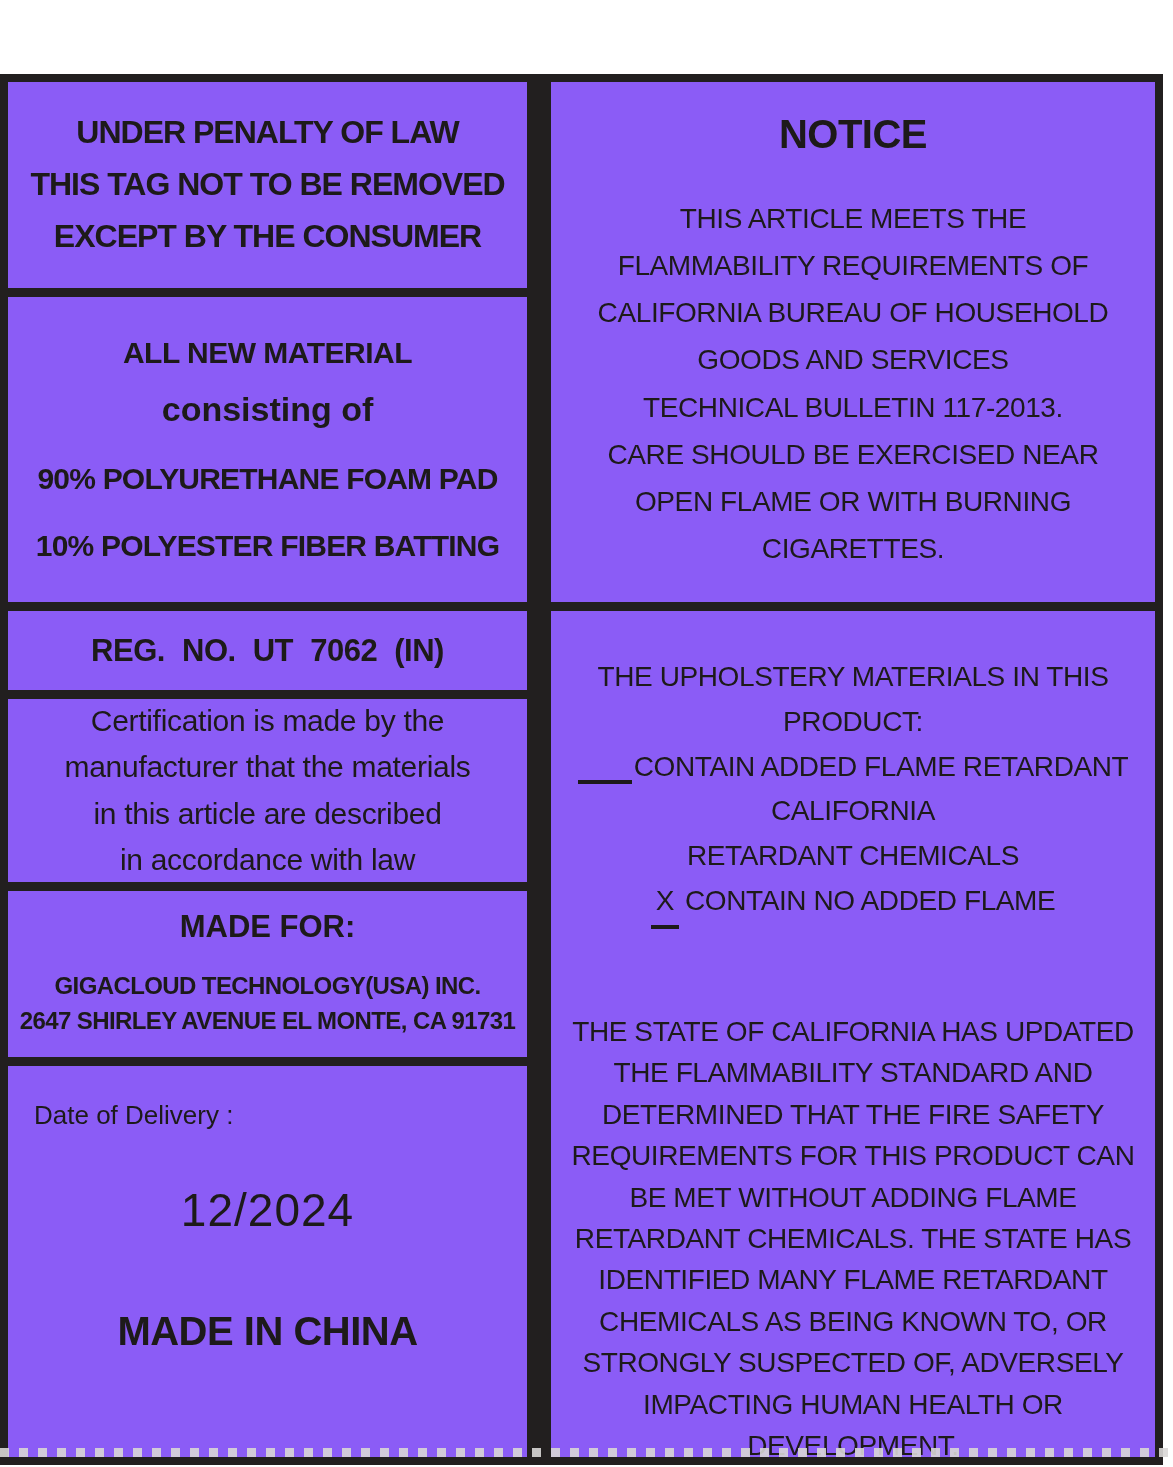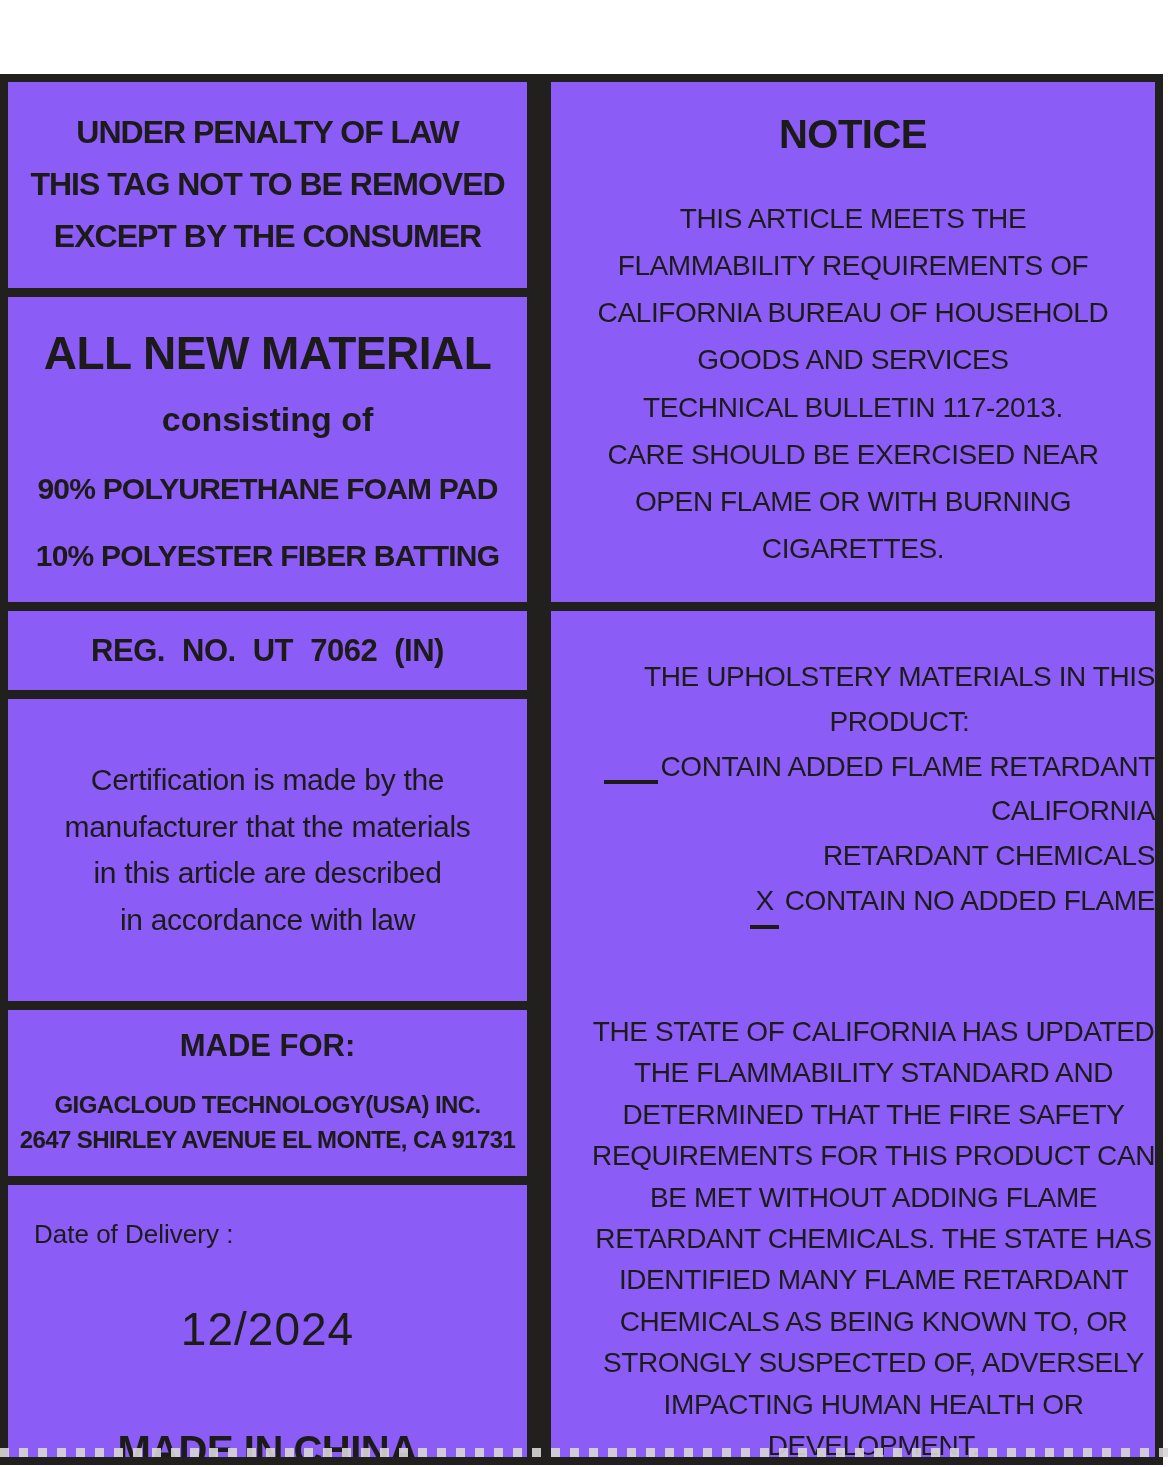--- a/index.html
+++ b/index.html
@@ -53,34 +53,34 @@
     overflow: hidden;
   }
   .sec.last {
     border-bottom: none;
     flex: 1;
   }
   
   .sec-penalty   { height: 215px; }
   .sec-material  { height: 314px; }
   .sec-regno     { height: 88px; }
-  .sec-cert      { height: 311px; }
+  .sec-cert      { height: 192px; }
   .sec-madefor   { height: 175px; }
   .sec-delivery  { display: block; text-align: left; }
 
   .penalty-text {
     font-weight: bold;
     font-size: 32px;
     line-height: 1.62;
     letter-spacing: -1px;
     white-space: pre-line;
   }
   .material-title {
     font-weight: bold;
-    font-size: 46px;
+    font-size: 30px;
     letter-spacing: -0.5px;
   }
   .material-sub {
     font-weight: bold;
     font-size: 34px;
     margin-top: 20px;
     text-align: right;
   }
   .material-item {
     font-weight: bold;
@@ -123,21 +123,21 @@
   }
   .origin-text {
     font-weight: bold;
     font-size: 40px;
     letter-spacing: -0.5px;
     text-align: center;
     margin-top: 72px;
   }
   
   .sec-notice { height: 529px; }
-  .sec-uph    { justify-content: flex-start; padding-top: 44px; align-items: flex-end; }
+  .sec-uph    { justify-content: flex-start; padding-top: 44px; }
 
   .notice-title {
     font-weight: bold;
     font-size: 40px;
     letter-spacing: -0.5px;
   }
   .notice-body {
     font-size: 28px;
     line-height: 1.68;
     letter-spacing: -0.4px;

